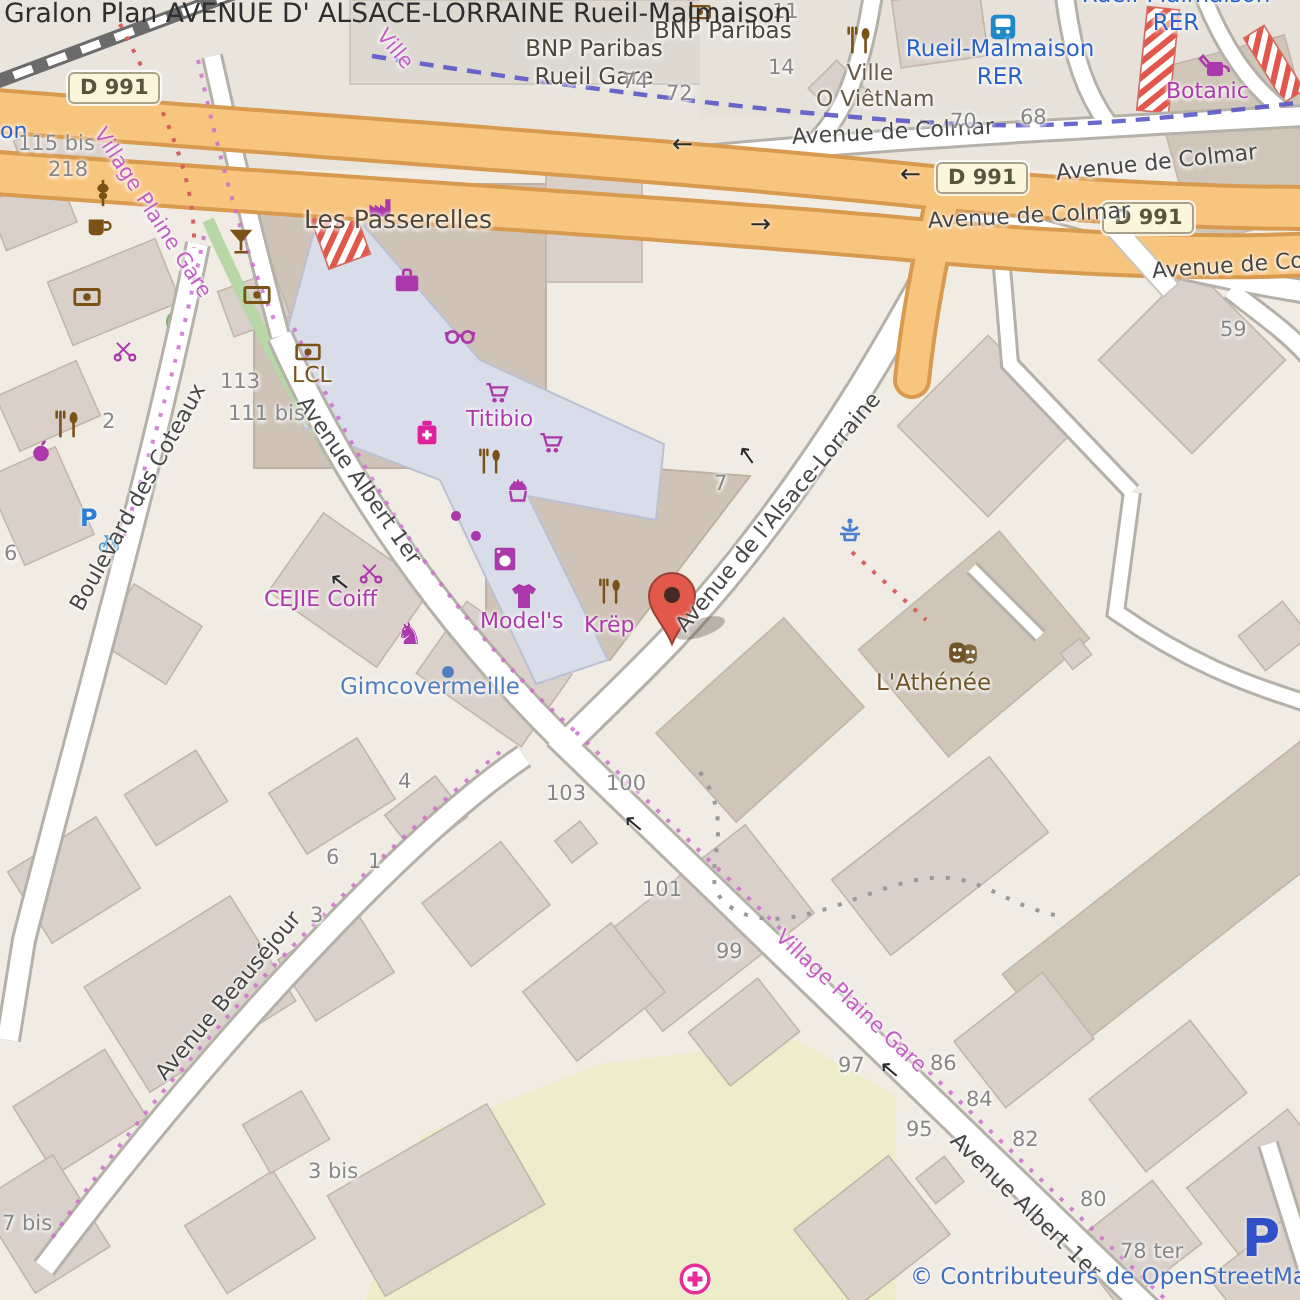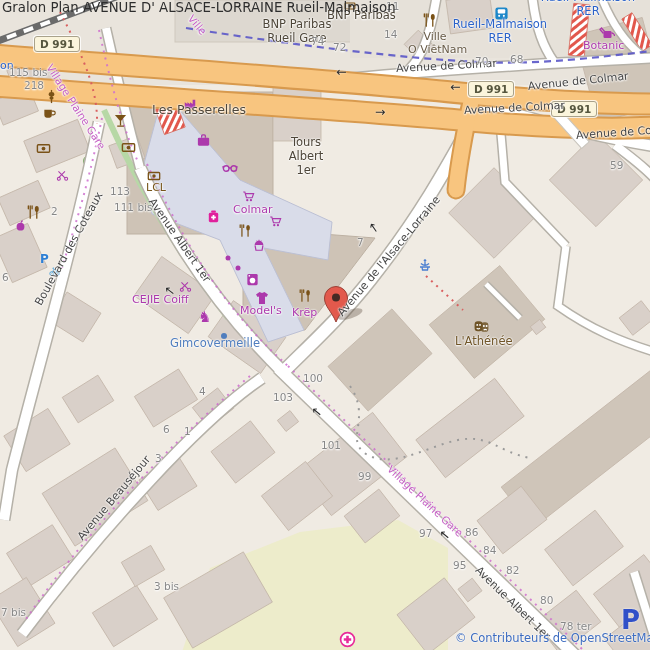--- a/index.html
+++ b/index.html
@@ -339,32 +339,27 @@
 <div class="lbl st" style="left:340px;top:308px;transform:rotate(-50deg)">Avenue de l'Alsace-Lorraine</div>
 <div class="lbl st" style="left:151px;top:193px;transform:rotate(55deg)">Avenue Albert 1er</div>
 <div class="lbl st" style="left:477px;top:562px;transform:rotate(44deg)">Avenue Albert 1er</div>
 <div class="lbl st" style="left:80px;top:532px;transform:rotate(-50deg)">Avenue Beauséjour</div>
 <div class="lbl st" style="left:38px;top:298px;transform:rotate(-61deg)">Boulevard des Coteaux</div>
 <div class="lbl vil" style="left:49px;top:59px;transform:rotate(57deg)">Village Plaine Gare</div>
 <div class="lbl vil" style="left:389px;top:461px;transform:rotate(43deg)">Village Plaine Gare</div>
 <div class="lbl vil" style="left:190px;top:10px;transform:rotate(50deg)">Ville</div>
 
 <div class="lbl poi-dk" style="left:152px;top:102px;font-size:12.5px">Les Passerelles</div>
-<div class="lbl poi-dk ctr" style="left:278px;top:136px;width:56px">
-  <div>Tours</div>
-  <div>Albert</div>
-  <div>1er</div>
-</div>
 <div class="lbl poi-br" style="left:146px;top:181px">LCL</div>
-<div class="lbl poi-p" style="left:233px;top:203px">Colmar</div>
+<div class="lbl poi-p" style="left:233px;top:203px">Titibio</div>
 <div class="lbl poi-p" style="left:240px;top:304px">Model's</div>
 <div class="lbl poi-p" style="left:292px;top:306px">Krëp</div>
 <div class="lbl poi-p" style="left:132px;top:293px">CEJIE Coiff</div>
 <div class="lbl poi-bl" style="left:170px;top:337px">Gimcovermeille</div>
-<div class="lbl poi-ath" style="left:455px;top:335px">L'Athénée</div>
+<div class="lbl poi-ath" style="left:438px;top:335px">L'Athénée</div>
 <div class="lbl poi-p" style="left:583px;top:39px">Botanic</div>
 <div class="lbl poi-dk" style="left:327px;top:9px">BNP Paribas</div>
 <div class="lbl poi-dk ctr" style="left:252px;top:18px;width:90px">
   <div>BNP Paribas</div>
   <div>Rueil Gare</div>
 </div>
 <div class="lbl ctr" style="left:408px;top:30px;width:54px;color:#675a46">
   <div>Ville</div>
   <div>O ViêtNam</div>
 </div>
@@ -378,21 +373,21 @@
 </div>
 <div class="lbl" style="left:0px;top:59px;color:#2a62c9">on</div>
 
 <div class="lbl hn" style="left:9px;top:66px">115 bis</div>
 <div class="lbl hn" style="left:24px;top:79px">218</div>
 <div class="lbl hn" style="left:110px;top:185px">113</div>
 <div class="lbl hn" style="left:114px;top:201px">111 bis</div>
 <div class="lbl hn" style="left:51px;top:205px">2</div>
 <div class="lbl hn" style="left:2px;top:271px">6</div>
 <div class="lbl hn" style="left:357px;top:236px">7</div>
-<div class="lbl hn" style="left:303px;top:372px">100</div>
+<div class="lbl hn" style="left:303px;top:386px">100</div>
 <div class="lbl hn" style="left:273px;top:391px">103</div>
 <div class="lbl hn" style="left:321px;top:439px">101</div>
 <div class="lbl hn" style="left:358px;top:470px">99</div>
 <div class="lbl hn" style="left:419px;top:527px">97</div>
 <div class="lbl hn" style="left:453px;top:559px">95</div>
 <div class="lbl hn" style="left:465px;top:526px">86</div>
 <div class="lbl hn" style="left:483px;top:544px">84</div>
 <div class="lbl hn" style="left:506px;top:564px">82</div>
 <div class="lbl hn" style="left:540px;top:594px">80</div>
 <div class="lbl hn" style="left:560px;top:620px">78 ter</div>

